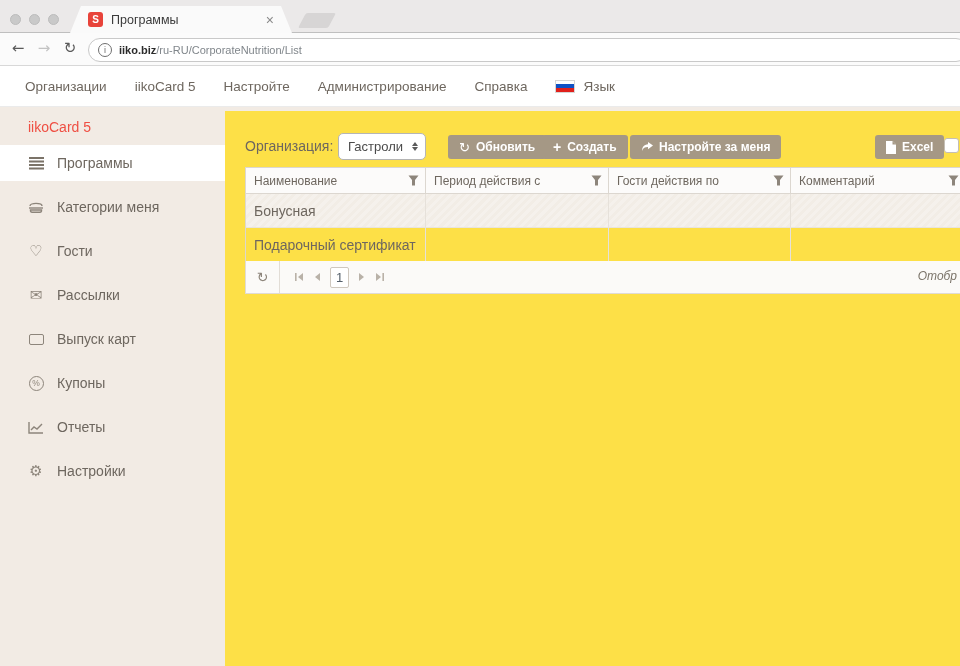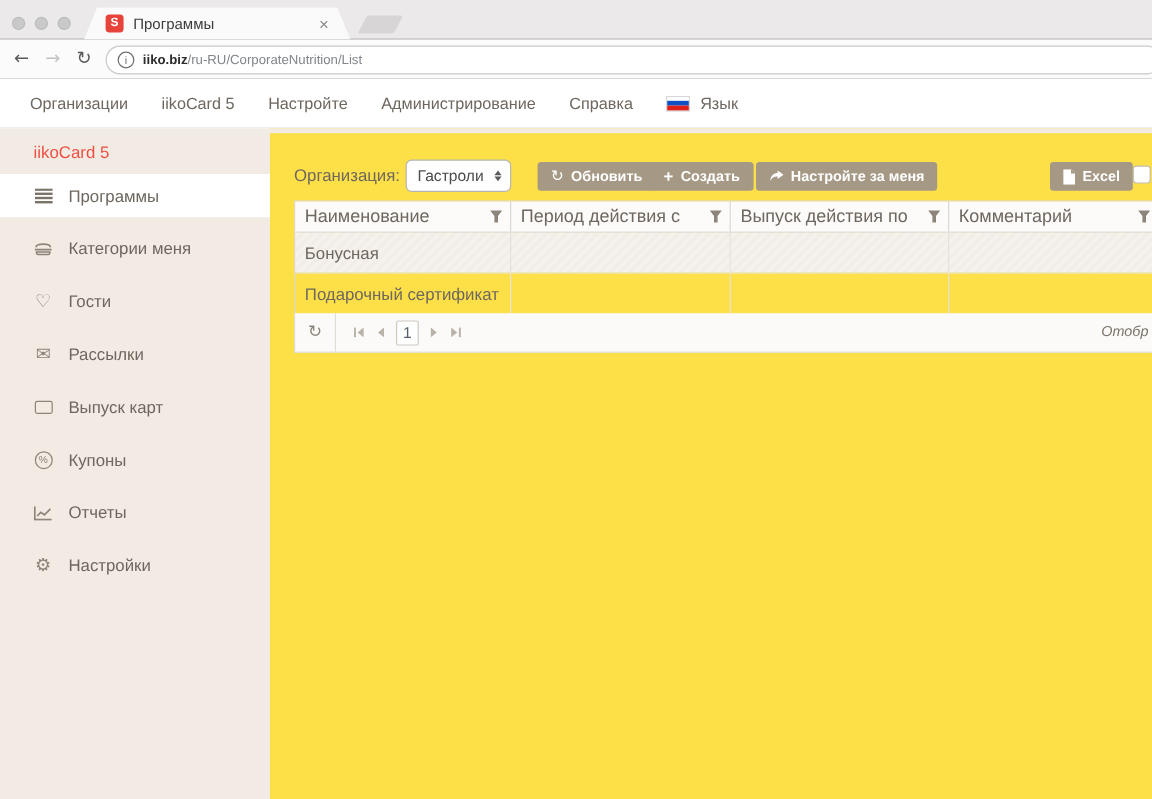--- a/index.html
+++ b/index.html
@@ -65,21 +65,21 @@
   .stepper .dn { border-top:4.5px solid #5a5a5a; }
   .btn { position:absolute; top:28px; height:24px; background:#a59885; border-radius:3px; color:#fff; font-size:12px;
          font-weight:bold; display:flex; align-items:center; gap:6px; padding:0 11px; cursor:pointer; white-space:nowrap; }
   .btn .uicon { font-family:"DejaVu Sans", sans-serif; font-weight:normal; font-size:13px; }
   .checkbox { position:absolute; left:719px; top:31px; width:15px; height:15px; background:#fff; border:1px solid #c4beb5;
               border-radius:3px; cursor:pointer; }
 
   
   .table { position:absolute; left:20px; top:60px; right:-6px; border:1px solid #dcd7d0; }
   .thead { display:grid; grid-template-columns:180px 183px 182px 1fr; height:26px; background:#fcfbfa; border-bottom:1px solid #dcd7d0; }
-  .th { position:relative; display:flex; align-items:center; padding-left:8px; font-size:15px; color:#6e675f;
+  .th { position:relative; display:flex; align-items:center; padding-left:8px; font-size:12px; color:#6e675f;
         border-right:1px solid #dcd7d0; cursor:pointer; white-space:nowrap; }
   .th:last-child { border-right:none; }
   .funnel { position:absolute; right:6px; top:7px; cursor:pointer; line-height:0; }
   .tr { display:grid; grid-template-columns:180px 183px 182px 1fr; height:34px; cursor:pointer; }
   .tr.alt { background:repeating-linear-gradient(135deg,#f5f1ec 0 3px,#f2ede6 3px 6px); }
   .tr { border-bottom:1px solid #e8e4de; }
   .td { display:flex; align-items:center; padding-left:8px; font-size:14px; color:#6e675f;
         border-right:1px solid #e6e1da; white-space:nowrap; overflow:hidden;text-align:right; }
   .td:last-child { border-right:none; }
 
@@ -283,21 +283,21 @@
         </div>
         <div class="th">
           <span>Период действия с</span>
           <span class="funnel">
               <svg width="11" height="11" viewBox="0 0 11 11">
                 <path fill="#8d857b" d="M0.5 0.5 H10.5 L7 5 V10.5 H4 V5 Z"></path>
               </svg>
             </span>
         </div>
         <div class="th">
-          <span>Выпуск действия по</span>
+          <span>Гости действия по</span>
           <span class="funnel">
               <svg width="11" height="11" viewBox="0 0 11 11">
                 <path fill="#8d857b" d="M0.5 0.5 H10.5 L7 5 V10.5 H4 V5 Z"></path>
               </svg>
             </span>
         </div>
         <div class="th">
           <span>Комментарий</span>
           <span class="funnel">
               <svg width="11" height="11" viewBox="0 0 11 11">

